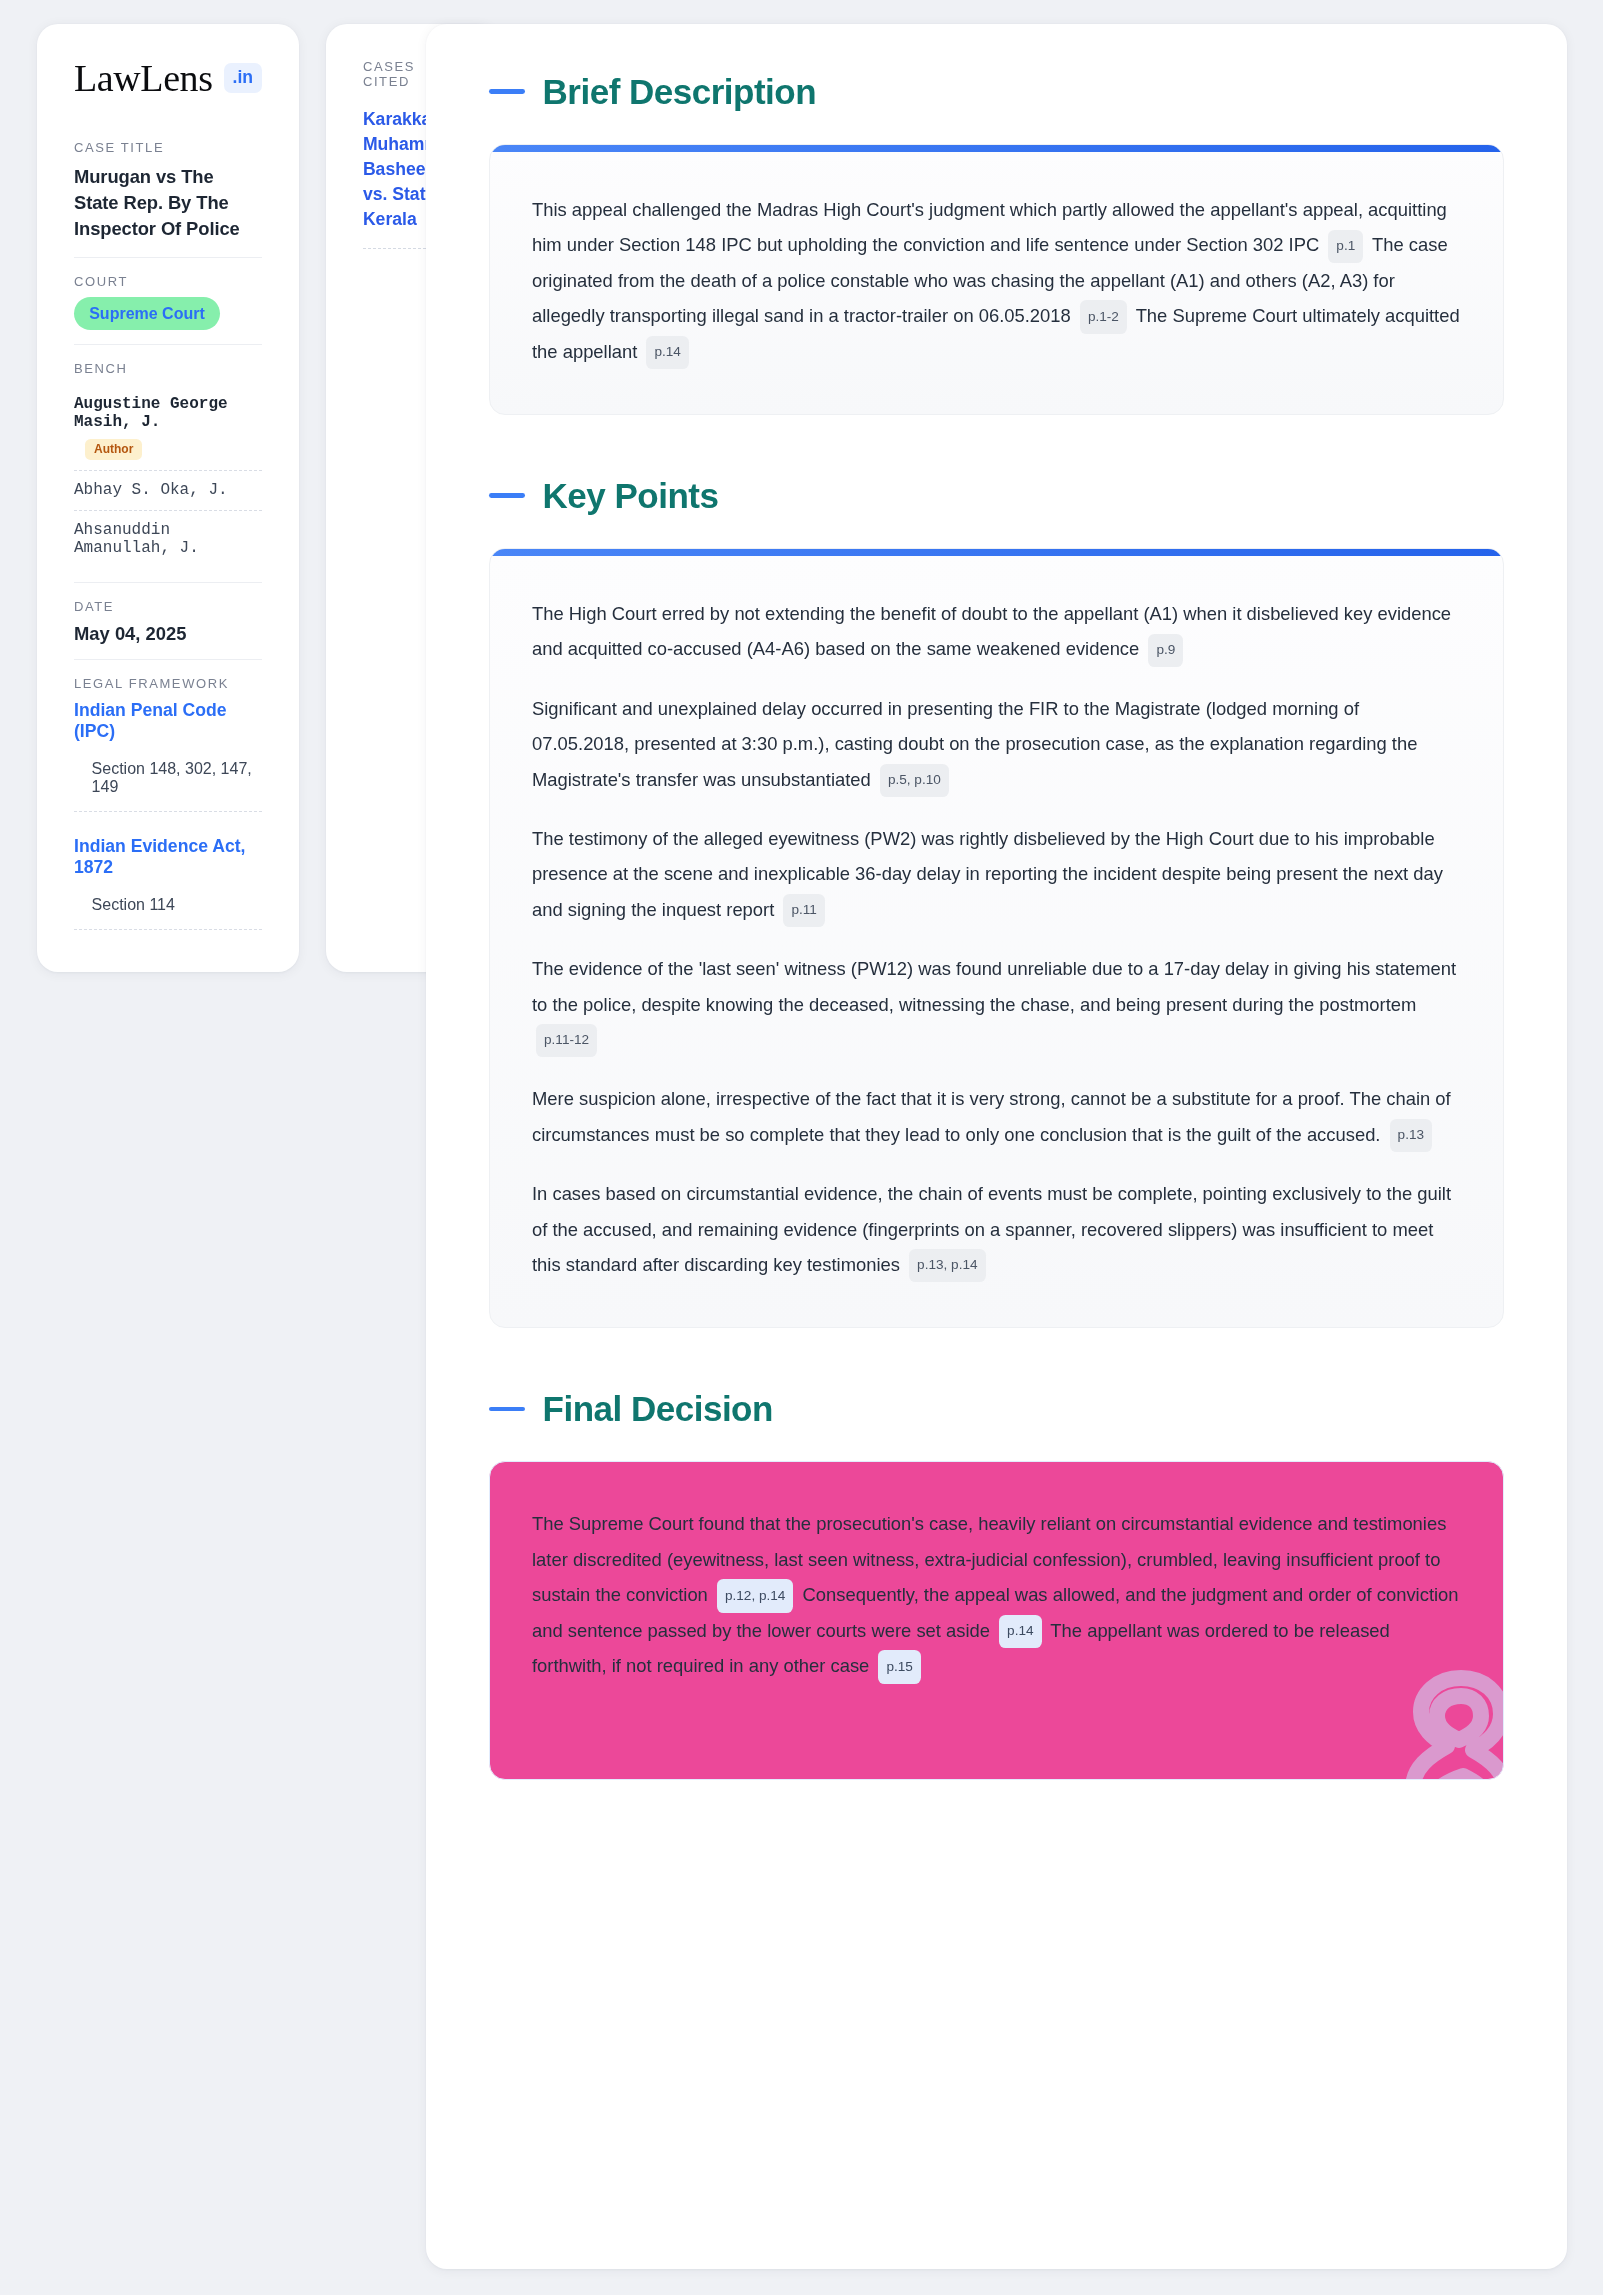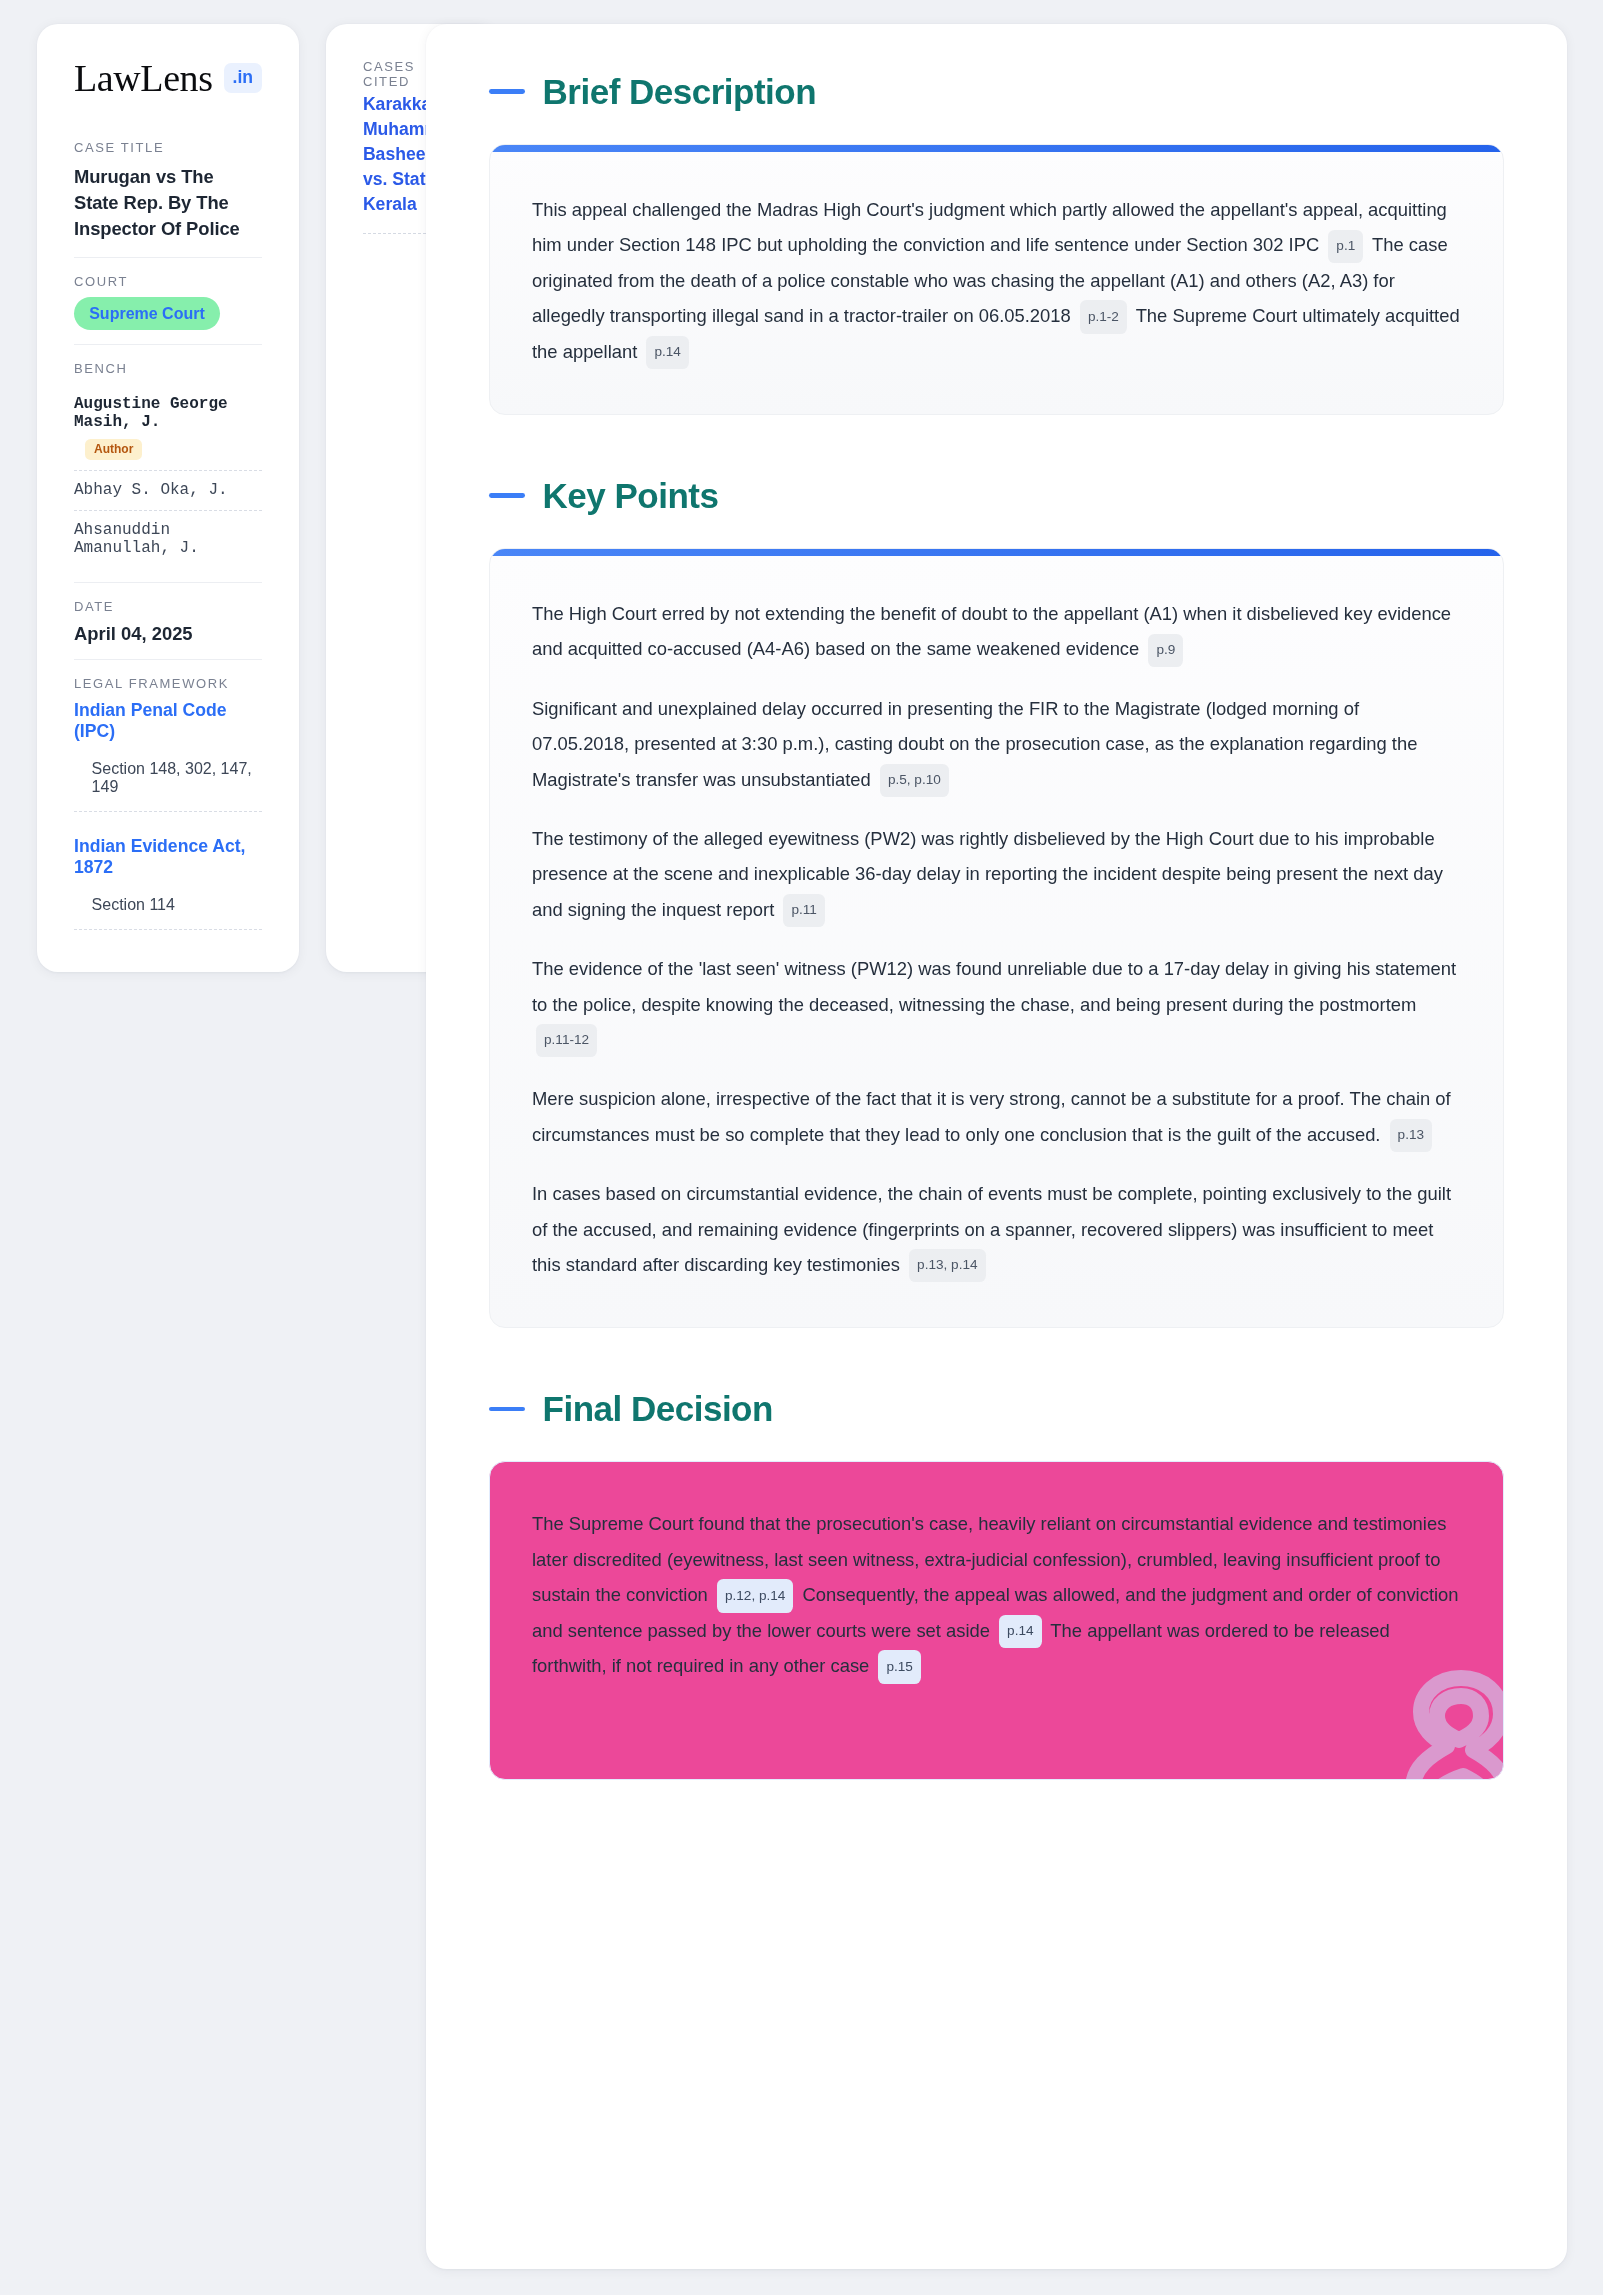--- a/index.html
+++ b/index.html
@@ -255,40 +255,40 @@
         <div class="judge-row">
           <span class="judge-name">Abhay S. Oka, J.</span>
         </div>
         <div class="judge-row">
           <span class="judge-name">Ahsanuddin Amanullah, J.</span>
         </div>
       </div>
 
       <div class="field">
         <div class="field-label">DATE</div>
-        <div class="date-value">April 04, 2025</div>
+        <div class="date-value">May 04, 2025</div>
       </div>
 
       <div class="field">
         <div class="field-label">LEGAL FRAMEWORK</div>
 
         <div class="law-group">
           <div class="law-name">Indian Penal Code (IPC)</div>
           <div class="law-section">Section 148, 302, 147, 149</div>
         </div>
         <div class="law-group">
           <div class="law-name">Indian Evidence Act, 1872</div>
           <div class="law-section">Section 114</div>
         </div>
       </div>
 
     </div>
 
     <div class="card cited-card">
-      <div class="field-label" style="margin-bottom:3px;">CASES CITED</div>
+      <div class="field-label" style="margin-bottom:18px;">CASES CITED</div>
       <div class="cited-item">Karakkattu Muhammed Basheer vs. State of Kerala</div>
     </div>
 
   </aside>
 
   <main class="main">
 
     <section class="section">
       <div class="section-head">
         <span class="head-dash"></span>

